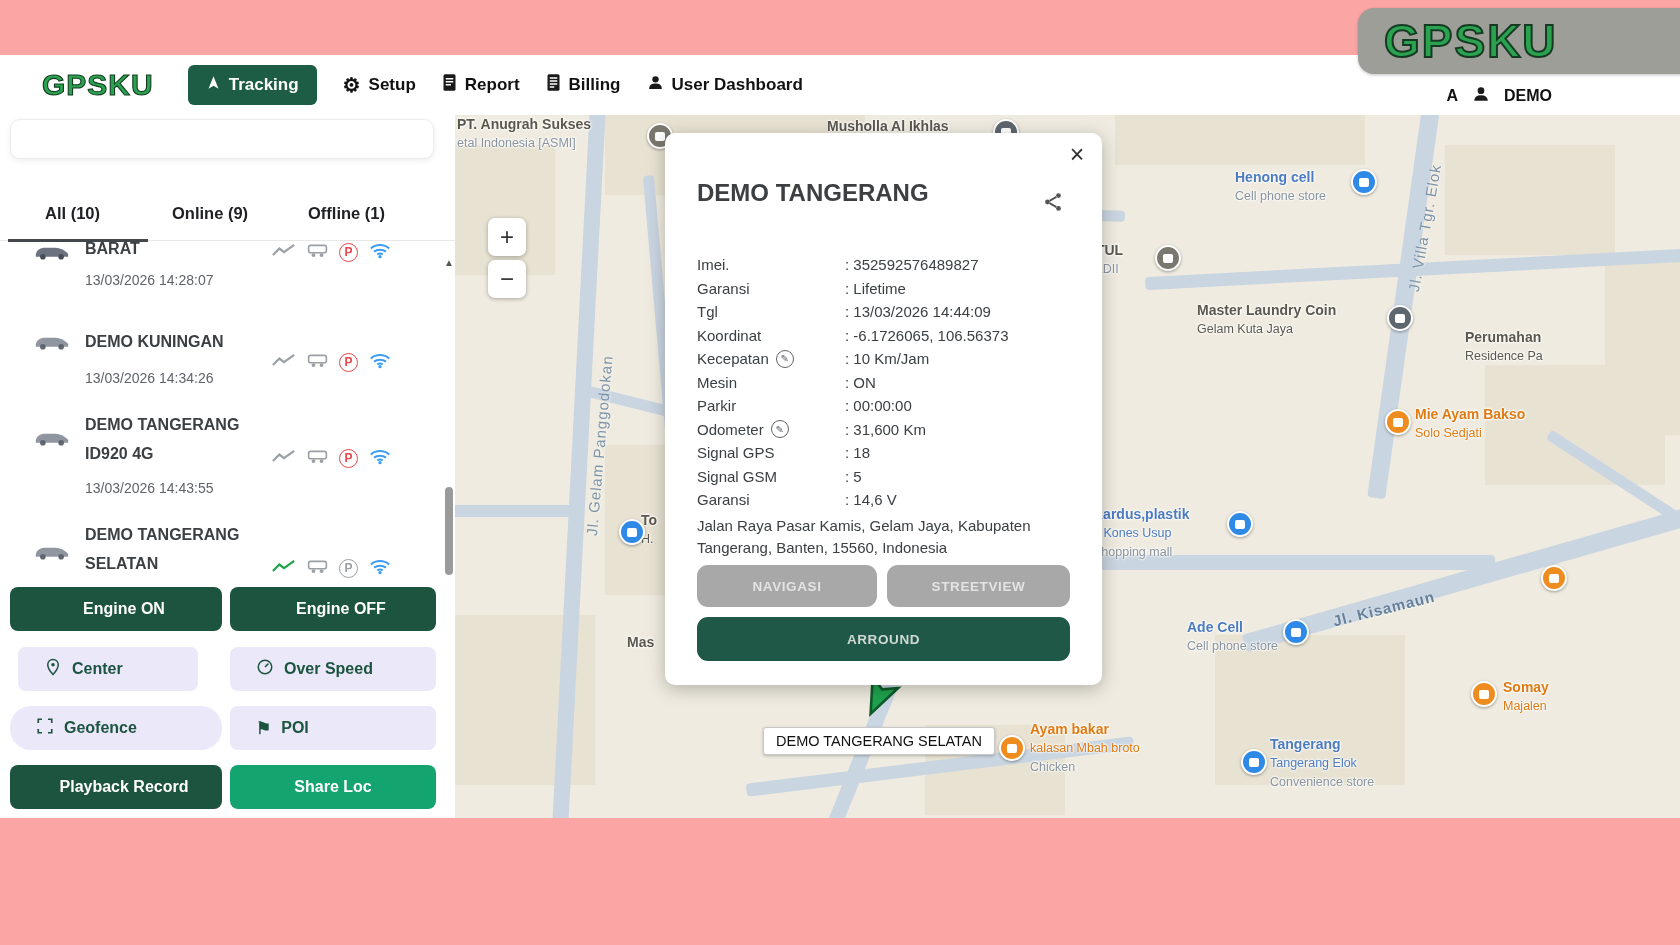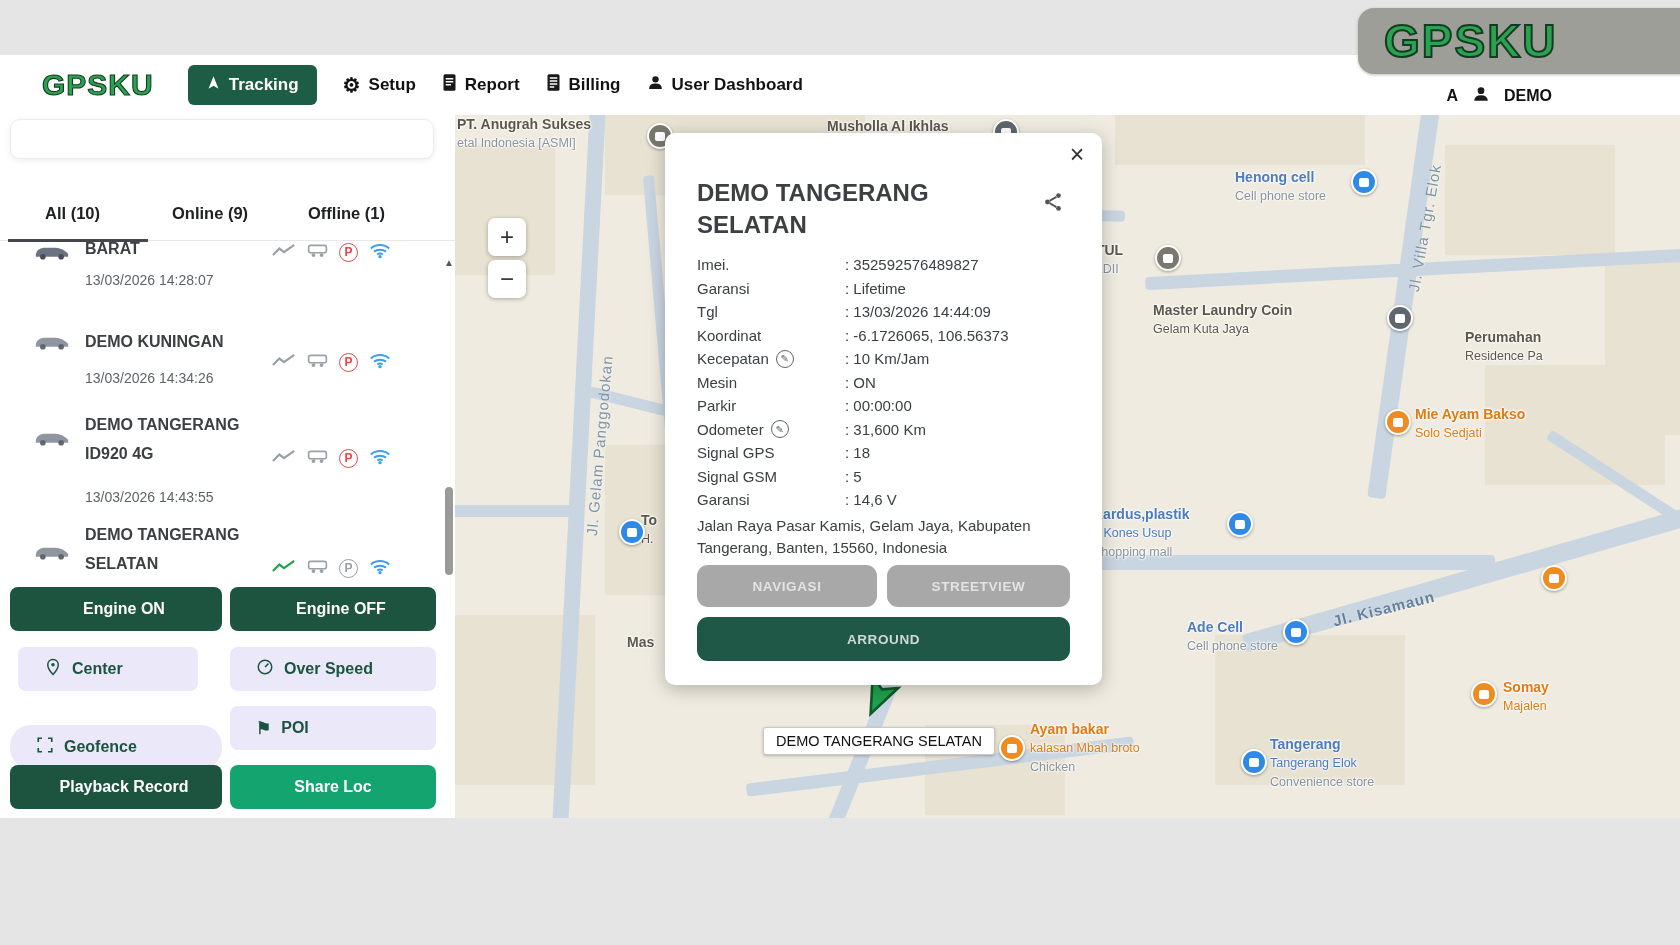--- a/index.html
+++ b/index.html
@@ -1,17 +1,17 @@
 <!DOCTYPE html>
 <html><head>
 <meta charset="utf-8">
 <style>
   * { margin:0; padding:0; box-sizing:border-box; }
   body { font-family:"Liberation Sans", sans-serif; }
-  .screen { position:relative; width:1680px; height:945px; background:#e5e5e5; overflow:hidden; }
+  .screen { position:relative; width:1680px; height:945px; background:#fca5a5; overflow:hidden; }
 
   
   .brand-badge { position:absolute; left:1358px; top:8px; width:352px; height:66px; background:#9e9e98;
     border-radius:16px; display:flex; align-items:center; padding-left:26px; z-index:60; box-shadow:0 1px 3px rgba(0,0,0,.25); }
   .logo-text { font-weight:800; color:#2aa24f; letter-spacing:1px; -webkit-text-stroke:1.1px #143a22; }
   .logo-big { font-size:46px; letter-spacing:2px; -webkit-text-stroke:2px #143a22; }
 
   
   .topbar { position:absolute; left:0; top:55px; width:100%; height:60px; background:#fff; display:flex; align-items:center; z-index:40; }
   .app-logo { margin-left:42px; margin-right:34px; font-size:30px; }
@@ -226,21 +226,21 @@
 
     <div class="vrow" style="top:295px;height:95px;">
       <span class="vcar" style="top:18px;">
         <svg viewBox="0 0 54 26" width="38">
             <path d="M4 17 Q6 9 15 8 L32 8 Q42 9 48 15 L50 17 L50 21 L4 21 Z" fill="#9096a0"></path>
             <circle cx="14" cy="21" r="4" fill="#5f6672"></circle>
             <circle cx="40" cy="21" r="4" fill="#5f6672"></circle>
           </svg>
       </span>
       <div class="vname" style="top:0px;width:190px;">DEMO TANGERANG ID920 4G</div>
-      <div class="vtime" style="top:79px;text-align:center;">13/03/2026 14:43:55</div>
+      <div class="vtime" style="top:70px;text-align:center;">13/03/2026 14:43:55</div>
       <div class="vicons" style="top:38px;">
         <span><svg viewBox="0 0 26 16" width="24">
               <polyline points="1,13 8,6 13,10 24,2" fill="none" stroke="#9aa0a6" stroke-width="2.4"></polyline>
             </svg></span>
         <span><svg viewBox="0 0 26 18" width="21">
               <rect x="2" y="3" width="22" height="9" rx="2.5" fill="none" stroke="#9aa0a6" stroke-width="2"></rect>
               <circle cx="8" cy="15" r="2.4" fill="#9aa0a6"></circle>
               <circle cx="18" cy="15" r="2.4" fill="#9aa0a6"></circle>
             </svg></span>
         <span class="picon">P</span>
@@ -291,21 +291,21 @@
           </svg></span>
       <span>Center</span>
     </div>
     <div class="sbtn lav" style="left:230px;top:532px;width:206px;">
       <span><svg viewBox="0 0 24 24" width="18">
             <circle cx="12" cy="12" r="9" fill="none" stroke="#1d5440" stroke-width="2"></circle>
             <path d="M12 12 L16.5 7.5" stroke="#1d5440" stroke-width="2"></path>
           </svg></span>
       <span>Over Speed</span>
     </div>
-    <div class="sbtn lav" style="left:10px;top:610px;width:212px;border-radius:21px;">
+    <div class="sbtn lav" style="left:10px;top:591px;width:212px;border-radius:21px;">
       <span><svg viewBox="0 0 24 24" width="18" fill="none" stroke="#1d5440" stroke-width="2.2">
             <path d="M8 3 H3 V8"></path>
             <path d="M16 3 H21 V8"></path>
             <path d="M8 21 H3 V16"></path>
             <path d="M16 21 H21 V16"></path>
           </svg></span>
       <span>Geofence</span>
     </div>
     <div class="sbtn lav" style="left:230px;top:591px;width:206px;">
       <span style="font-size:17px;">⚑</span>
@@ -351,21 +351,21 @@
     </div>
     <div class="mlabel dark" style="left:372px;top:2px;">
       <span>Musholla Al Ikhlas</span>
     </div>
     <div class="mlabel blue" style="left:780px;top:53px;">
       <span>Henong cell</span><span class="sub">Cell phone store</span>
     </div>
     <div class="mlabel dark" style="left:630px;top:126px;">
       <span>OTUL</span><span class="sub">~ LDII</span>
     </div>
-    <div class="mlabel dark" style="left:698px;top:186px;">
+    <div class="mlabel dark" style="left:742px;top:186px;">
       <span>Master Laundry Coin</span><span class="sub" style="color:#5b574d;">Gelam Kuta Jaya</span>
     </div>
     <div class="mlabel dark" style="left:1010px;top:213px;">
       <span>Perumahan</span><span class="sub" style="color:#5b574d;">Residence Pa</span>
     </div>
     <div class="mlabel orange" style="left:960px;top:290px;">
       <span>Mie Ayam Bakso</span><span class="sub" style="color:#e07a12;">Solo Sedjati</span>
     </div>
     <div class="mlabel blue" style="left:638px;top:390px;">
       <span>Kardus,plastik</span><span class="sub" style="color:#4c7bc0;">n Kones Usup</span><span class="sub">Shopping mall</span>
@@ -412,21 +412,20 @@
 
     <div class="zoomctl">
       <div class="zbtn">+</div>
       <div class="zbtn">−</div>
     </div>
 
     <div class="popup">
       <div class="pp-close">×</div>
       <div class="pp-title">
         <span style="display:block;">DEMO TANGERANG</span>
-        <span style="display:block;">SELATAN</span>
       </div>
       <div class="pp-share">
         <svg viewBox="0 0 24 24" width="22" height="22">
             <circle cx="18" cy="5" r="2.6" fill="#555"></circle>
             <circle cx="6" cy="12" r="2.6" fill="#555"></circle>
             <circle cx="18" cy="19" r="2.6" fill="#555"></circle>
             <line x1="8.3" y1="10.8" x2="15.7" y2="6.4" stroke="#555" stroke-width="2"></line>
             <line x1="8.3" y1="13.2" x2="15.7" y2="17.6" stroke="#555" stroke-width="2"></line>
           </svg>
       </div>

